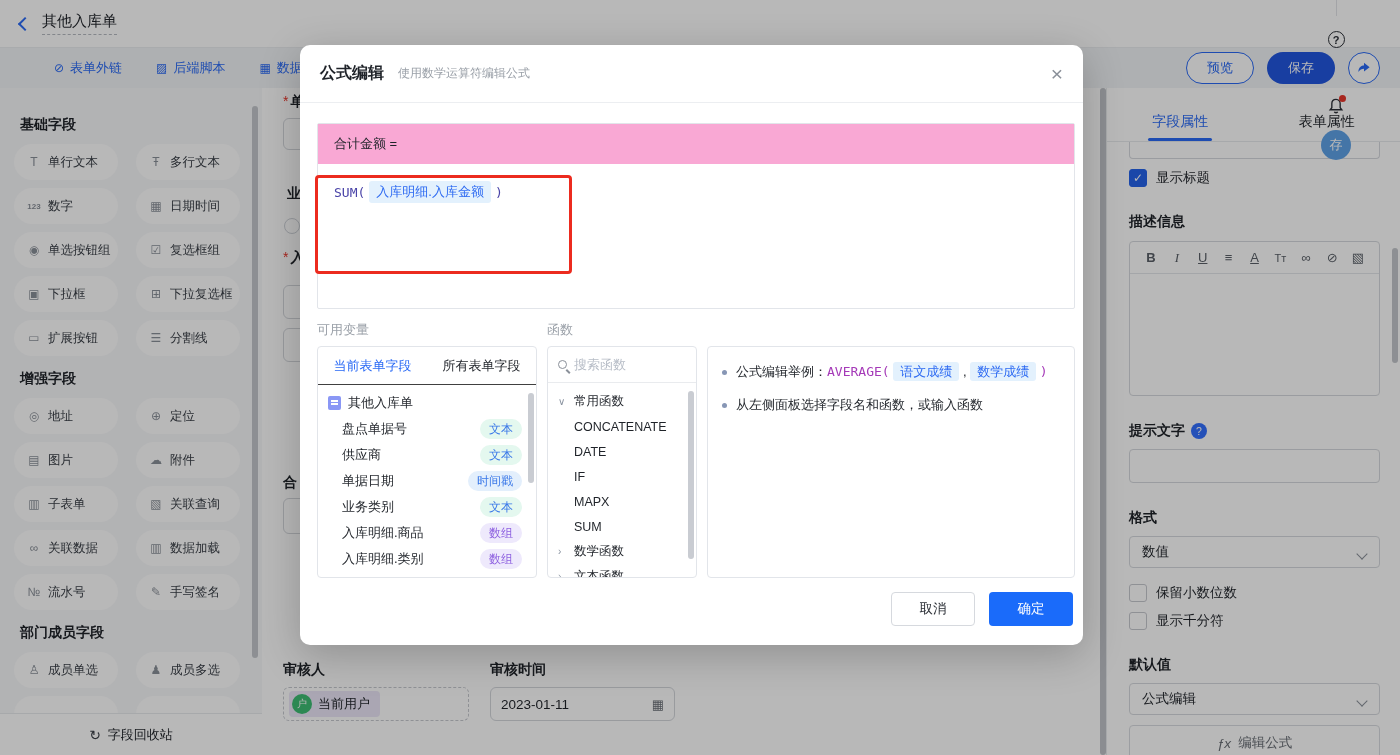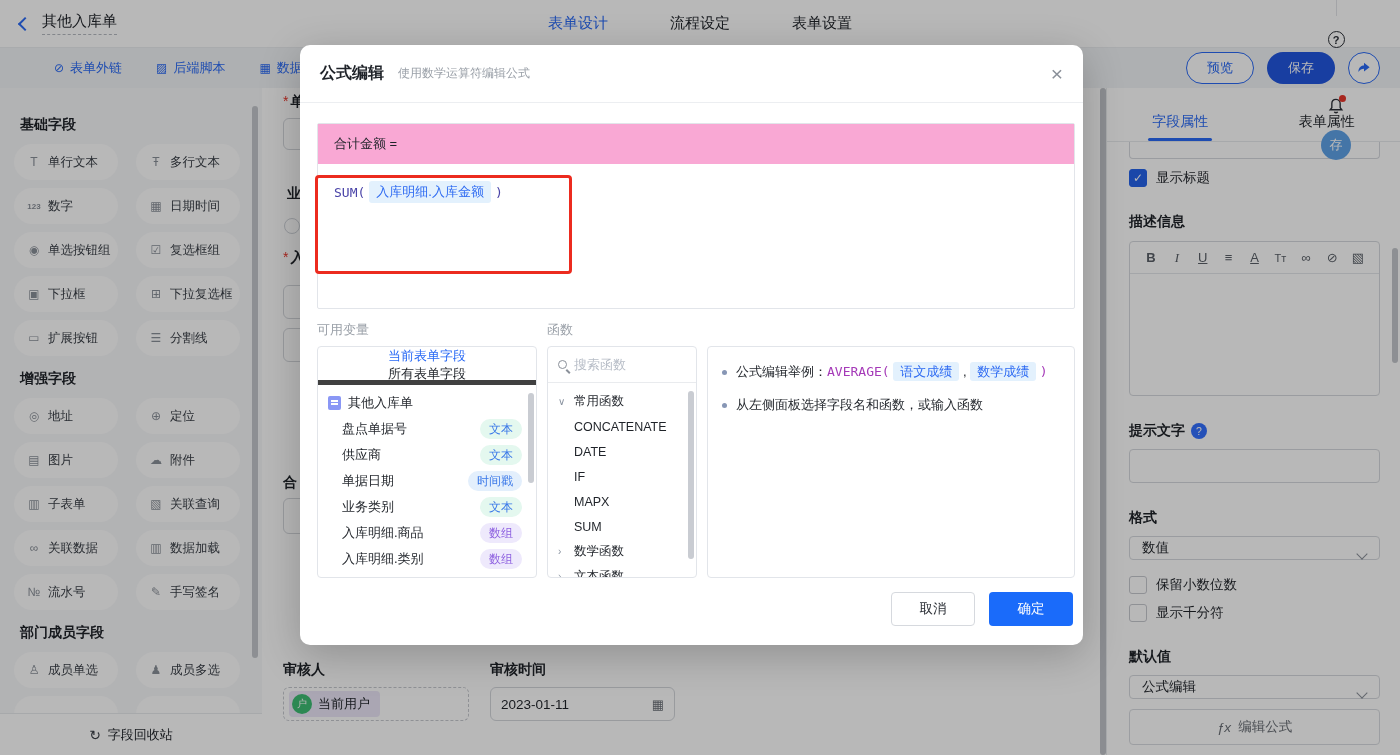--- a/index.html
+++ b/index.html
@@ -67,21 +67,21 @@
   .partial-input { height:17px; border:1px solid #d6d9de; border-top:none; border-radius:0 0 4px 4px; margin-top:0px; }
   .chk-row { display:flex; align-items:center; gap:9px; margin-top:10px; font-size:13.5px; }
   .chk { width:18px; height:18px; border:1px solid #c6c9cf; border-radius:3px; background:#fff; flex:none; cursor:pointer; }
   .chk.on { background:#2563eb; border-color:#2563eb; color:#fff; font-size:12px; display:flex; align-items:center; justify-content:center; }
   .prop-label { font-size:14px; font-weight:bold; margin-top:26px; display:flex; align-items:center; gap:6px; }
   .qmark { width:16px; height:16px; border-radius:50%; background:#3370ff; color:#fff; font-size:10.5px; font-weight:normal; display:flex; align-items:center; justify-content:center; }
   .rte { border:1px solid #d6d9de; border-radius:4px; margin-top:10px; height:155px; }
   .rte-bar { height:32px; border-bottom:1px solid #e4e6ea; display:flex; align-items:center; justify-content:space-between; padding:0 12px; color:#5a6068; font-size:13px; }
   .rte-bar span { cursor:pointer; width:18px; text-align:center; }
   .in-box { height:34px; border:1px solid #d6d9de; border-radius:4px; margin-top:9px; }
-  .sel-box { height:24px; border:1px solid #d6d9de; border-radius:4px; margin-top:9px; display:flex; align-items:center; padding:0 12px; font-size:13.5px; cursor:pointer; position:relative; }
+  .sel-box { height:32px; border:1px solid #d6d9de; border-radius:4px; margin-top:9px; display:flex; align-items:center; padding:0 12px; font-size:13.5px; cursor:pointer; position:relative; }
   .chev-d { position:absolute; right:13px; top:13px; width:8px; height:8px; border-right:1.5px solid #8a9099; border-bottom:1.5px solid #8a9099; transform:rotate(45deg); }
   .fx-btn { height:36px; border:1px solid #d9dce1; border-radius:4px; margin-top:10px; display:flex; align-items:center; justify-content:center; gap:7px; color:#6b7077; font-size:13.5px; cursor:pointer; }
   .props-scroll { position:absolute; right:2px; top:160px; width:6px; height:115px; background:#c4c7cc; border-radius:3px; }
 
   
   .overlay { position:absolute; inset:0; background:rgba(0,0,0,0.28); z-index:40; }
   .modal { position:absolute; left:300px; top:45px; width:783px; height:600px; background:#fff; border-radius:10px; box-shadow:0 10px 40px rgba(0,0,0,.22); z-index:50; }
   .m-head { height:58px; border-bottom:1px solid #eceef1; display:flex; align-items:center; padding:0 20px; }
   .m-title { font-size:16px; font-weight:bold; }
   .m-sub { font-size:12px; color:#9aa0a8; margin-left:14px; }
@@ -92,21 +92,21 @@
   .editor-body { padding:17px 16px; font-family:"DejaVu Sans Mono",monospace; font-size:13px; color:#4a44a8; display:flex; align-items:center; gap:4px; }
   .chip { background:#e3f1fd; color:#2e6bf2; border-radius:3px; padding:2px 7px; font-family:"Liberation Sans","DejaVu Sans",sans-serif; cursor:pointer; }
   .red-box { position:absolute; left:15px; top:72px; width:257px; height:99px; border:3px solid #ec2b1f; border-radius:4px; pointer-events:none; z-index:5; }
   .col-labels { display:flex; margin-top:12px; color:#9aa0a8; font-size:13px; }
   .col-labels .l1 { width:230px; }
   .cols { display:flex; gap:10px; margin-top:7px; height:232px; }
   .box { border:1px solid #e2e5ea; border-radius:4px; position:relative; overflow:hidden; }
   .col-vars { width:220px; }
   .col-fns  { width:150px; }
   .col-help { flex:1; }
-  .vars-tabs { height:38px; display:flex; border-bottom:5px solid #404040;flex-direction:column; }
+  .vars-tabs { height:38px; display:flex; border-bottom:1px solid #404040; }
   .vars-tab { flex:1; display:flex; align-items:center; justify-content:center; font-size:13px; cursor:pointer; }
   .vars-tab.active { color:#2a6af5; }
   .vlist { padding-top:5px; }
   .vrow { height:26px; display:flex; align-items:center; padding:0 14px 0 24px; font-size:13px; cursor:pointer; }
   .vrow.root { padding-left:10px; gap:7px; }
   .badge { margin-left:auto; height:20px; border-radius:10px; padding:0 9px; font-size:12px; display:flex; align-items:center; }
   .b-text { background:#e4f8ef; color:#3a78e8; }
   .b-time { background:#e3effc; color:#3a78e8; }
   .b-arr  { background:#eee9fc; color:#8f62e0; }
   .thumb { position:absolute; right:2px; width:6px; background:#c9ccd2; border-radius:3px; }
@@ -130,25 +130,20 @@
   .doc-ico::after { content:""; position:absolute; left:3px; top:4px; width:7px; height:1.5px; background:#fff; box-shadow:0 3px 0 #fff; }
 </style>
 </head>
 <body>
 
 <header class="navbar">
   <div class="nav-left">
     <span class="back-chev"></span>
     <span class="doc-title">其他入库单</span>
   </div>
-  <nav class="nav-tabs">
-    <span class="nav-tab active">表单设计</span>
-    <span class="nav-tab">流程设定</span>
-    <span class="nav-tab">表单设置</span>
-  </nav>
   <div class="nav-right">
     <button class="btn-green">数据管理</button>
     <span class="vsep"></span>
     <span class="hicon">
       <svg width="20" height="20" viewBox="0 0 24 24" fill="none" stroke="#2b2f36" stroke-width="1.6">
         <rect x="5.5" y="3" width="15" height="18" rx="2"></rect>
         <circle cx="13" cy="10" r="2.3"></circle>
         <path d="M9 17 C9 14 17 14 17 17"></path>
         <line x1="3" y1="7" x2="5.5" y2="7"></line>
           <line x1="3" y1="12" x2="5.5" y2="12"></line>

